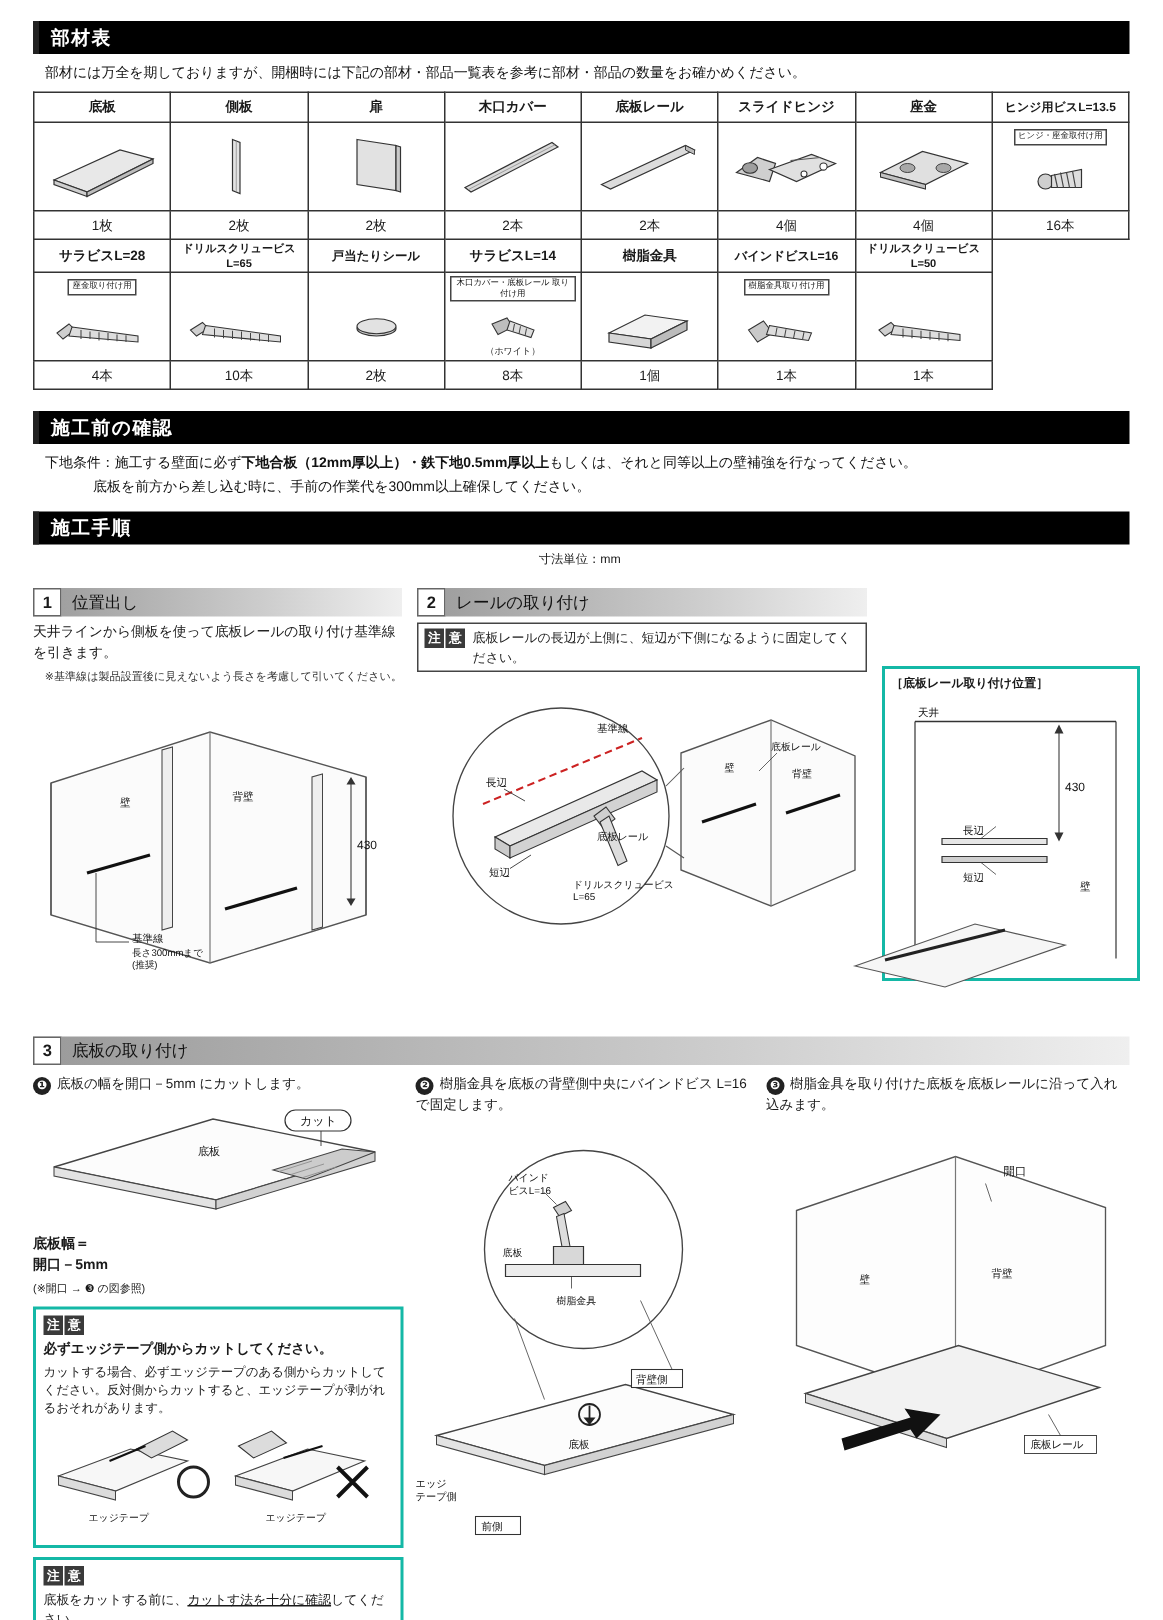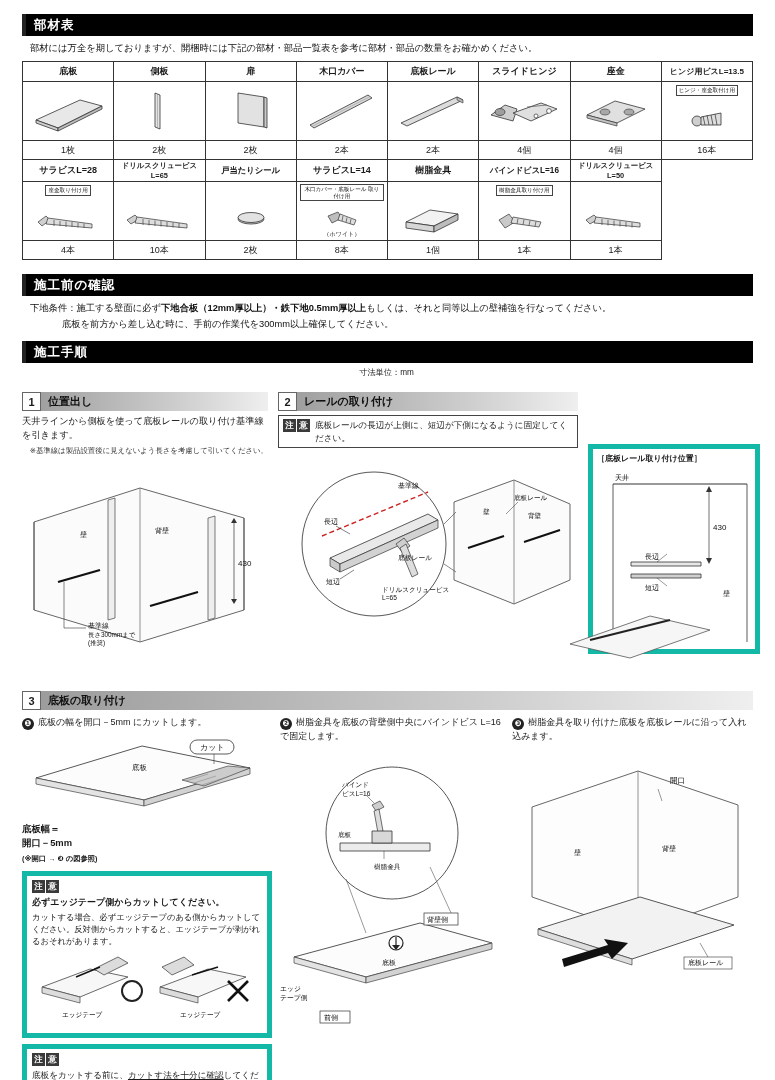--- a/index.html
+++ b/index.html
@@ -47,21 +47,21 @@
   .step-bar{
     display:flex;align-items:center;height:19px;
     background:linear-gradient(to right,#9a9a9a 0%,#cfcfcf 65%,#efefef 100%);
     margin-bottom:4px;
   }
   .step-num{
     width:19px;height:19px;background:#fff;border:1px solid #666;
     display:flex;align-items:center;justify-content:center;
     font-size:11px;font-weight:bold;box-sizing:border-box;flex:none;margin-right:7px;
   }
-  .step-title{font-size:11px;font-weight:bold;color:#111;}
+  .step-title{font-size:11px;font-weight:normal;color:#111;}
   .step-text{font-size:9.2px;line-height:1.5;margin:0 0 3px 0;}
   .step-sub{font-size:7.4px;line-height:1.4;color:#333;margin:0 0 4px 0;text-align:right;}
 
   .caution{
     display:flex;align-items:flex-start;gap:5px;
     border:1px solid #444;padding:3px 4px;box-sizing:border-box;
   }
   .cau-badge{
     flex:none;display:flex;align-items:center;gap:1px;
   }
@@ -70,35 +70,35 @@
     font-size:8.5px;font-weight:bold;width:13px;height:13px;
     line-height:13px;text-align:center;
   }
   .cau-text{font-size:8.6px;line-height:1.45;}
 
   .cols{display:flex;gap:10px;}
   .col-a{width:246px;}
   .col-b{width:300px;}
   .col-c{width:172px;}
 
-  .boxed{border:5px solid #14b8a6;box-sizing:border-box;}
+  .boxed{border:2px solid #14b8a6;box-sizing:border-box;}
 
   .three{display:flex;gap:8px;margin-top:6px;}
   .t1{width:250px;}
   .t2{width:228px;}
   .t3{width:245px;}
 
   .numdot{
     display:inline-block;width:12px;height:12px;border-radius:50%;
     background:#222;color:#fff;font-size:8px;line-height:12px;text-align:center;
     margin-right:4px;vertical-align:-1px;font-weight:bold;
   }
   .sub-head{font-size:9px;line-height:1.45;margin:0 0 4px 0;}
   .formula{font-size:9.4px;font-weight:bold;line-height:1.5;}
-  .formula .small{font-size:7.3px;font-weight:bold;}
+  .formula .small{font-size:7.3px;font-weight:normal;}
 </style>
 </head>
 <body>
 
 <div class="page">
 
   <div class="sec-head">
     <span>部材表</span>
   </div>
   <p class="sec-note">部材には万全を期しておりますが、開梱時には下記の部材・部品一覧表を参考に部材・部品の数量をお確かめください。</p>

